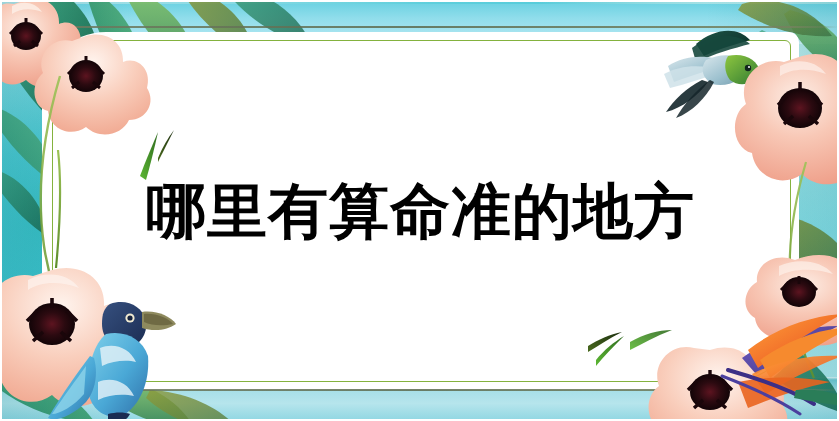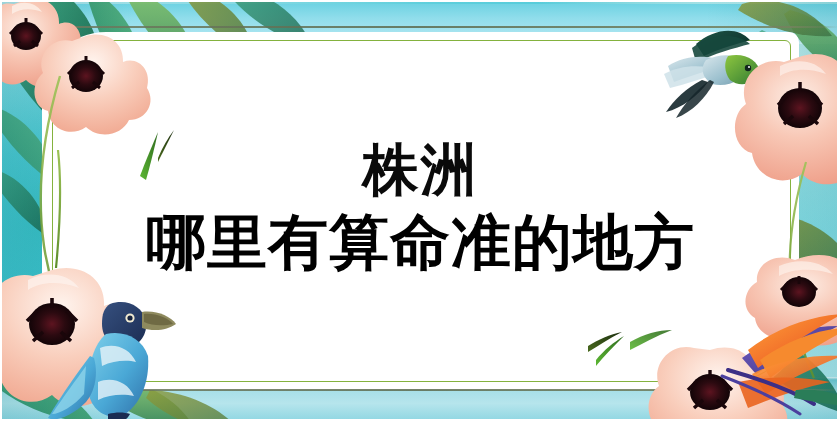--- a/index.html
+++ b/index.html
@@ -168,21 +168,20 @@
   </svg>
 
   <div class="bg-vignette"></div>
 
   <div class="card"></div>
   <div class="card-rule-top"></div>
   <div class="card-rule-bot"></div>
   <div class="card-inner-line"></div>
 
   <div class="text-wrap">
-    <div class="title-line1">株洲</div>
     <div class="title-line2">哪里有算命准的地方</div>
   </div>
 
   <svg id="deco-front" viewBox="0 0 839 421">
     <defs>
       <radialGradient id="petal" cx="42%" cy="34%" r="72%">
         <stop offset="0" stop-color="#fdeee6"></stop>
         <stop offset="42%" stop-color="#f8c8b6"></stop>
         <stop offset="100%" stop-color="#ee9c86"></stop>
       </radialGradient>

